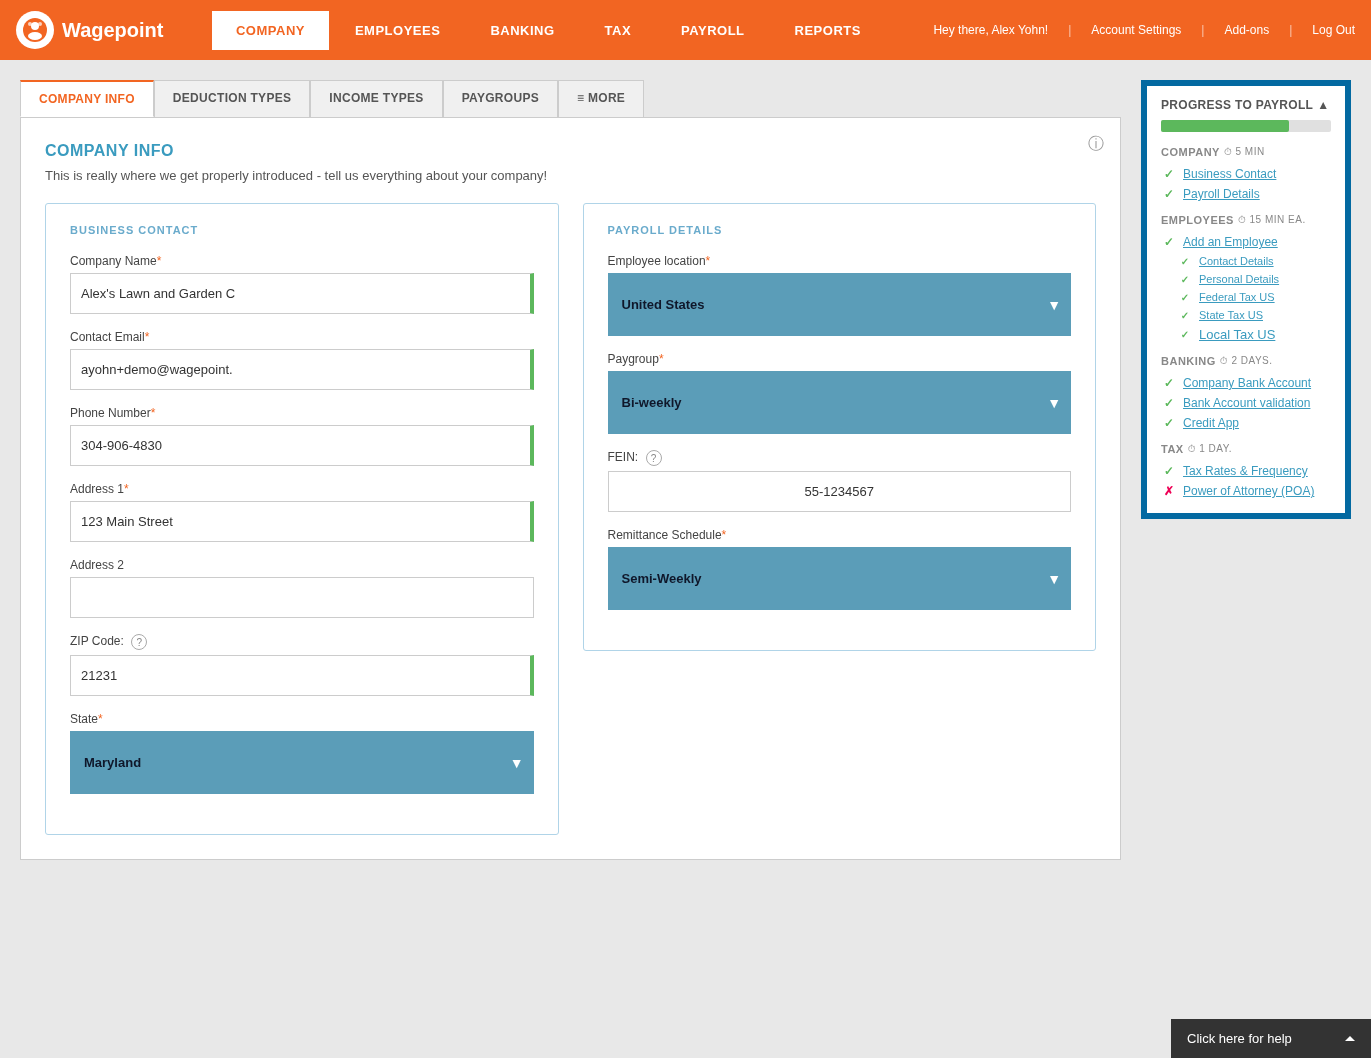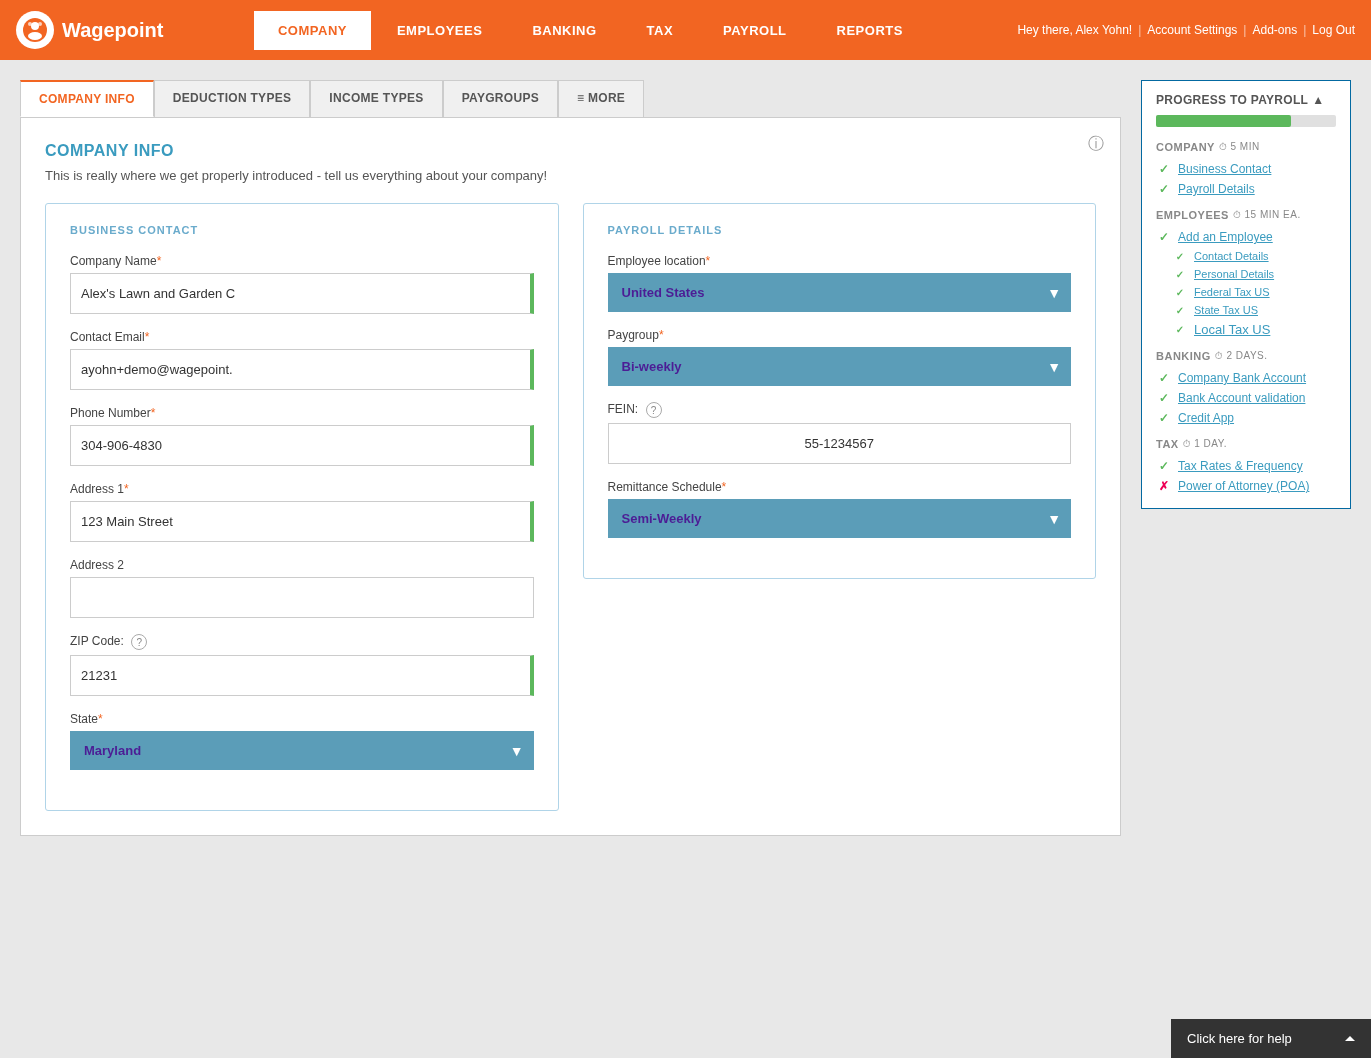--- a/index.html
+++ b/index.html
@@ -6,21 +6,21 @@
     body { font-family: Arial, sans-serif; background: #e8e8e8; min-height: 1058px; width: 1371px; overflow-x: hidden; }
 
     
     .topbar { background: #f26522; height: 60px; display: flex; align-items: center; justify-content: space-between; padding: 13px 16px; }
     .topbar-logo { display: flex; align-items: center; gap: 8px; color: white; font-size: 20px; font-weight: bold; }
     .topbar-logo-icon { width: 38px; height: 38px; background: white; border-radius: 50%; display: flex; align-items: center; justify-content: center; }
     .topbar-logo-icon svg { width: 28px; height: 28px; }
     .topbar-nav { display: flex; gap: 2px; }
     .topbar-nav-item { color: white; padding: 10px 22px; font-size: 13px; font-weight: bold; letter-spacing: 0.5px; cursor: pointer; border: 2px solid transparent; text-transform: uppercase; }
     .topbar-nav-item.active { background: white; color: #f26522; border-color: white; }
-    .topbar-right { color: white; font-size: 12px; display: flex; align-items: center; gap: 6px; }
+    .topbar-right { color: white; font-size: 12px; display: flex; align-items: center; gap: 20px; }
     .topbar-right a { color: white; text-decoration: none; }
     .topbar-right .sep { color: rgba(255,255,255,0.6); }
 
     
     .main-layout { display: flex; padding: 20px 20px 20px 20px; gap: 20px; }
     .main-content { flex: 1; }
     .sidebar { width: 210px; flex-shrink: 0; }
 
     
     .tabs { display: flex; gap: 0; margin-bottom: 0; }
@@ -43,27 +43,27 @@
     .section-box { border: 1px solid #b0d4e8; border-radius: 3px; padding: 20px 24px 24px; }
     .section-box-title { color: #6aabcc; font-size: 11px; font-weight: bold; letter-spacing: 1px; text-transform: uppercase; margin-bottom: 18px; }
 
     .field-group { margin-bottom: 16px; }
     .field-label { font-size: 12px; color: #444; margin-bottom: 5px; display: block; }
     .field-label .required { color: #f26522; }
     .field-input { width: 100%; padding: 12px 10px; border: 1px solid #ccc; font-size: 13px; color: #333; border-right: 4px solid #5cb85c; outline: none; }
     .field-input.no-border-right { border-right: 1px solid #ccc; }
 
     .field-select-wrap { position: relative; }
-    .field-select { width: 100%; padding: 12px 14px; background: #5b9db8; color: #4c1d95; border: none; font-size: 13px; font-weight: bold; appearance: none; cursor: pointer; outline: none; }
+    .field-select { width: 100%; padding: 24px 14px; background: #5b9db8; color: #0f172a; border: none; font-size: 13px; font-weight: bold; appearance: none; cursor: pointer; outline: none; }
     .select-arrow { position: absolute; right: 10px; top: 50%; transform: translateY(-50%); color: white; pointer-events: none; font-size: 14px; }
 
     .field-help { display: inline-flex; align-items: center; justify-content: center; width: 16px; height: 16px; border-radius: 50%; border: 1px solid #aaa; color: #888; font-size: 10px; cursor: pointer; margin-left: 4px; vertical-align: middle; }
 
     
-    .sidebar-panel { background: white; border: 1px solid #0369a1; padding: 12px 14px; }
+    .sidebar-panel { background: white; border: 6px solid #0369a1; padding: 12px 14px; }
     .progress-title { font-size: 12px; font-weight: bold; color: #555; text-transform: uppercase; letter-spacing: 0.3px; display: flex; align-items: center; gap: 4px; margin-bottom: 8px; }
     .progress-bar-wrap { height: 12px; background: #e0e0e0; border-radius: 2px; margin-bottom: 14px; }
     .progress-bar-fill { height: 100%; background: #5cb85c; border-radius: 2px; }
 
     .sidebar-section-title { font-size: 11px; font-weight: bold; color: #888; text-transform: uppercase; letter-spacing: 0.5px; margin: 10px 0 6px; display: flex; align-items: center; gap: 4px; }
     .sidebar-item { display: flex; align-items: center; gap: 6px; padding: 3px 0; cursor: pointer; }
     .sidebar-item-icon { font-size: 12px; width: 16px; text-align: center; }
     .sidebar-item-icon.check { color: #5cb85c; font-weight: bold; }
     .sidebar-item-icon.cross { color: #e05; font-weight: bold; }
     .sidebar-item-label { font-size: 12px; color: #3a9bbf; text-decoration: underline; }

